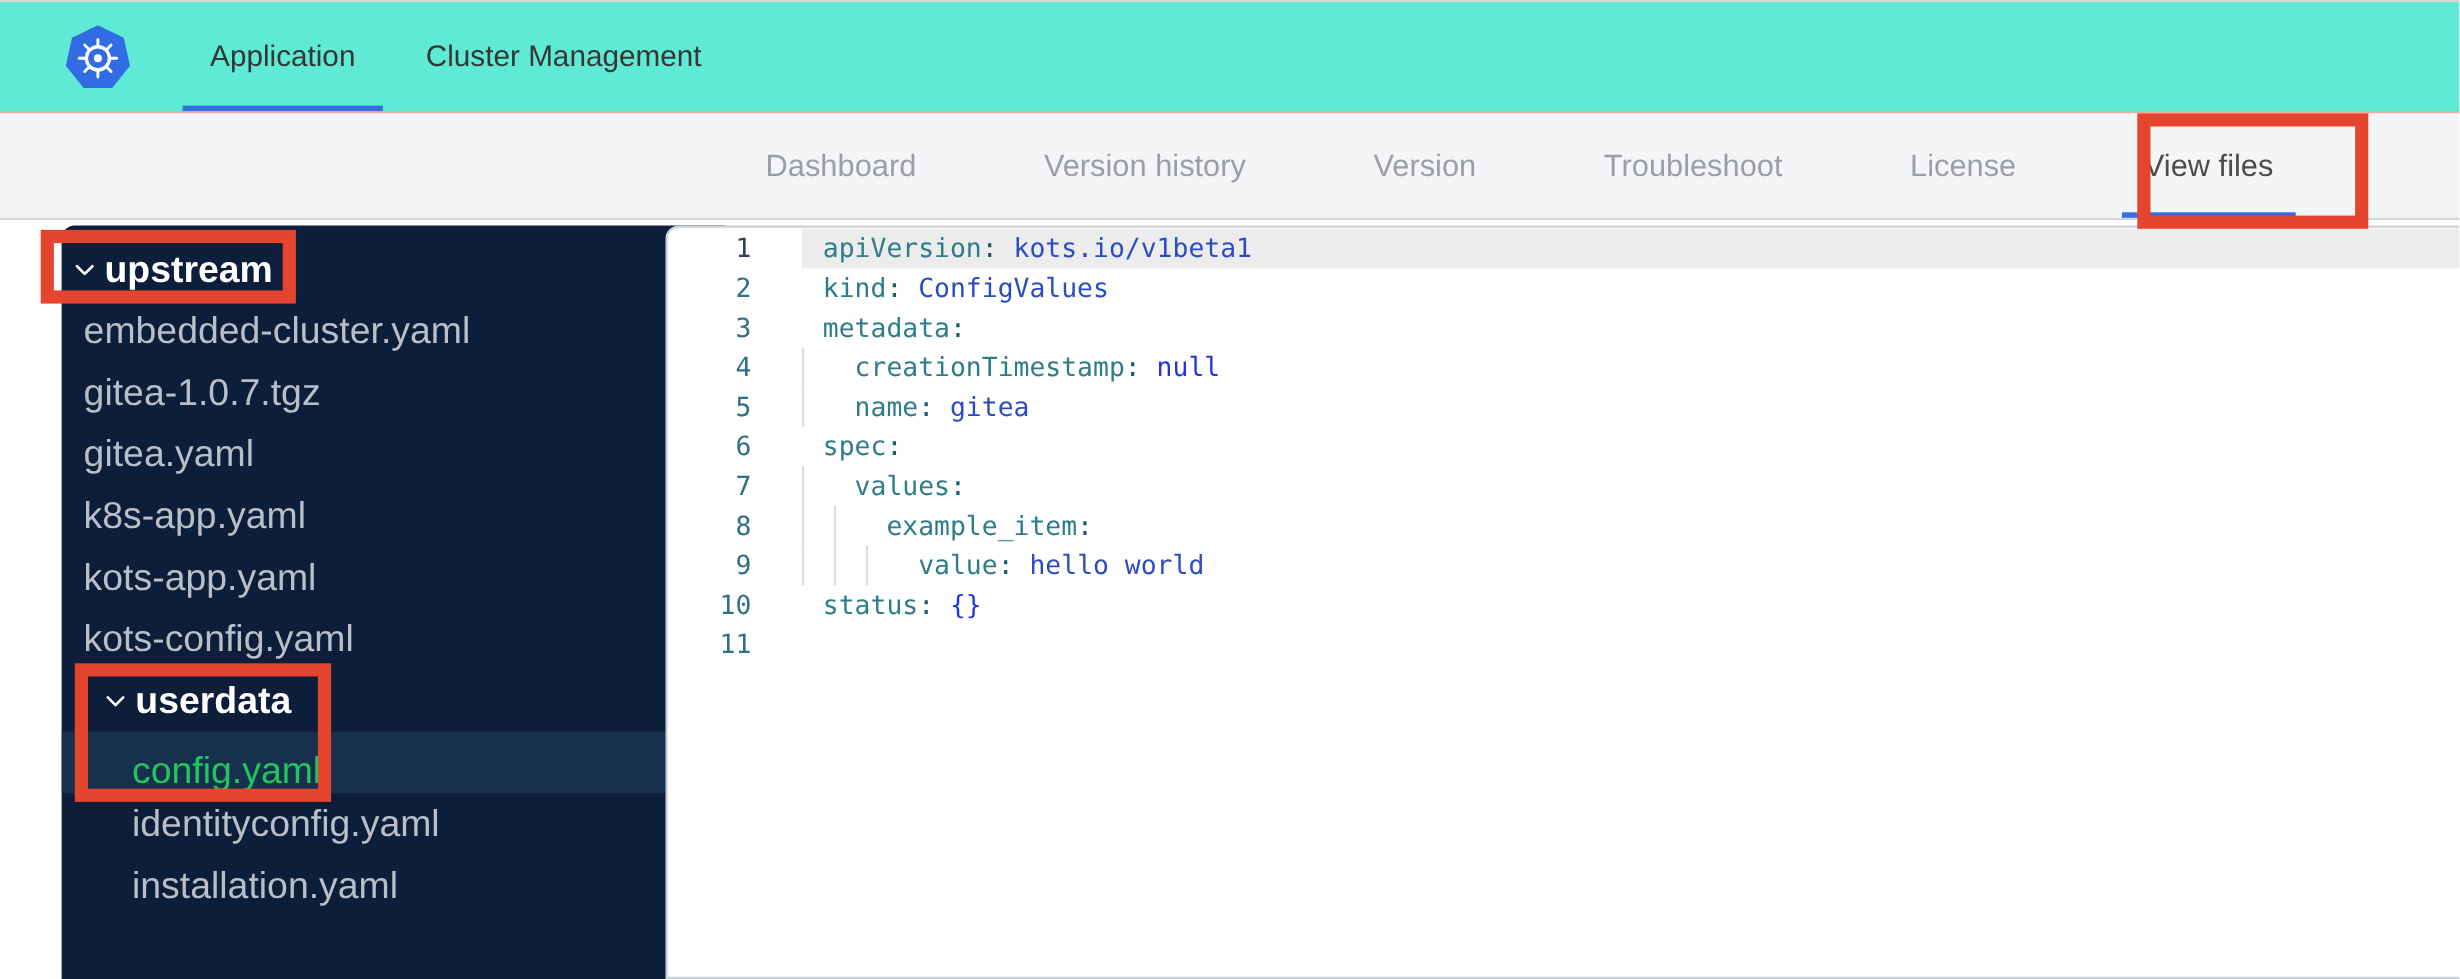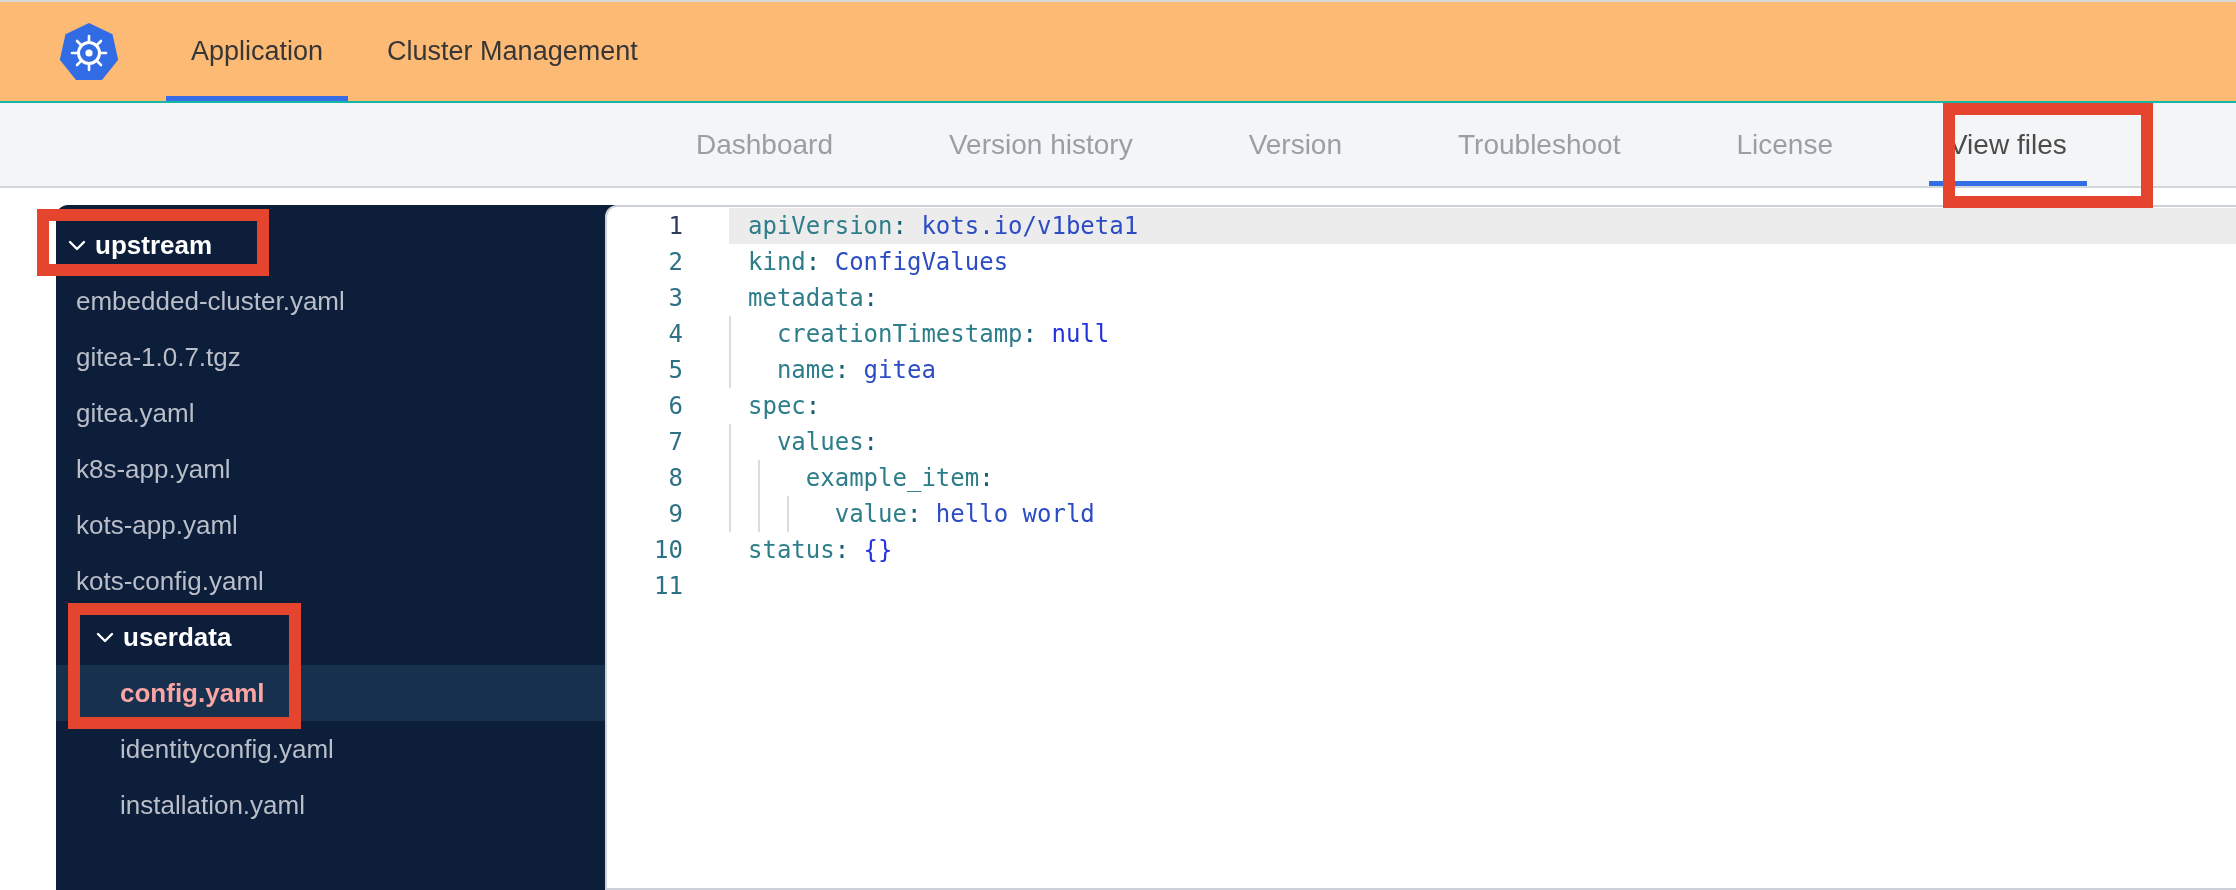--- a/index.html
+++ b/index.html
@@ -4,57 +4,57 @@
 <style>
   html,body { margin:0; padding:0; background:#ffffff; }
   .page {
     position:relative; width:2236px; height:890px; overflow:hidden;
     background:#ffffff; font-family:"Liberation Sans", sans-serif;
   }
 
   
   .header {
     position:absolute; left:0; top:0; right:0; height:103px;
-    background:#fdba74; box-sizing:border-box;
-    border-top:2px solid #d8d8d8; border-bottom:2px solid #14b8a6;
+    background:#5eead4; box-sizing:border-box;
+    border-top:2px solid #d8d8d8; border-bottom:2px solid #fca5a5;
   }
   .logo { position:absolute; left:58px; top:21px; width:62px; height:60px; }
   .htabs { position:absolute; left:166px; top:0; height:99px; display:flex; gap:14px; }
   .htab {
     position:relative; display:flex; align-items:center; padding:0 25px;
     font-size:27px; color:#363636; cursor:pointer; white-space:nowrap;
   }
   .htab.active::after {
     content:""; position:absolute; left:0; right:0; bottom:0; height:5px; background:#356de4;
   }
 
   
   .subnav {
-    position:absolute; left:0; top:103px; right:0; height:85px;
+    position:absolute; left:0; top:103px; right:0; height:97px;
     background:#f4f5f7; box-sizing:border-box; border-bottom:2px solid #d2d5da;
     display:flex; align-items:stretch; padding-left:676px; gap:76px;
   }
   .nitem {
     position:relative; display:flex; align-items:center; padding:0 20px;
     font-size:28px; color:#9b9ea5; cursor:pointer; white-space:nowrap;
   }
   .nitem.active { color:#4c4c4c; }
   .nitem.active::after {
     content:""; position:absolute; left:0; right:0; bottom:0; height:5px; background:#356de4;
   }
 
   
   .sidebar {
     position:absolute; left:56px; top:205px; width:613px; height:685px;
     background:#0d1e3a; border-radius:12px 12px 0 0; box-sizing:border-box;
-    padding-top:12px; font-size:26px; overflow:hidden;
+    padding-top:12px; font-size:34px; overflow:hidden;
   }
   .trow { height:56px; display:flex; align-items:center; color:#b9bec9; cursor:pointer; }
   .trow.folder { color:#ffffff; font-weight:700; }
-  .trow.selected { background:#16304e; color:#fca5a5; font-weight:700; }
+  .trow.selected { background:#16304e; color:#22c55e; font-weight:400;align-items:flex-end; }
   .chev { margin-right:9px; flex:none; }
   .folder.lvl1 { padding-left:12px; }
   .file.lvl1   { padding-left:20px; }
   .folder.lvl2 { padding-left:40px; }
   .file.lvl2   { padding-left:64px; }
 
   
   .editor {
     position:absolute; left:605px; top:205px; width:1700px; height:685px;
     background:#ffffff; box-sizing:border-box; border:2px solid #ccd1d7;

